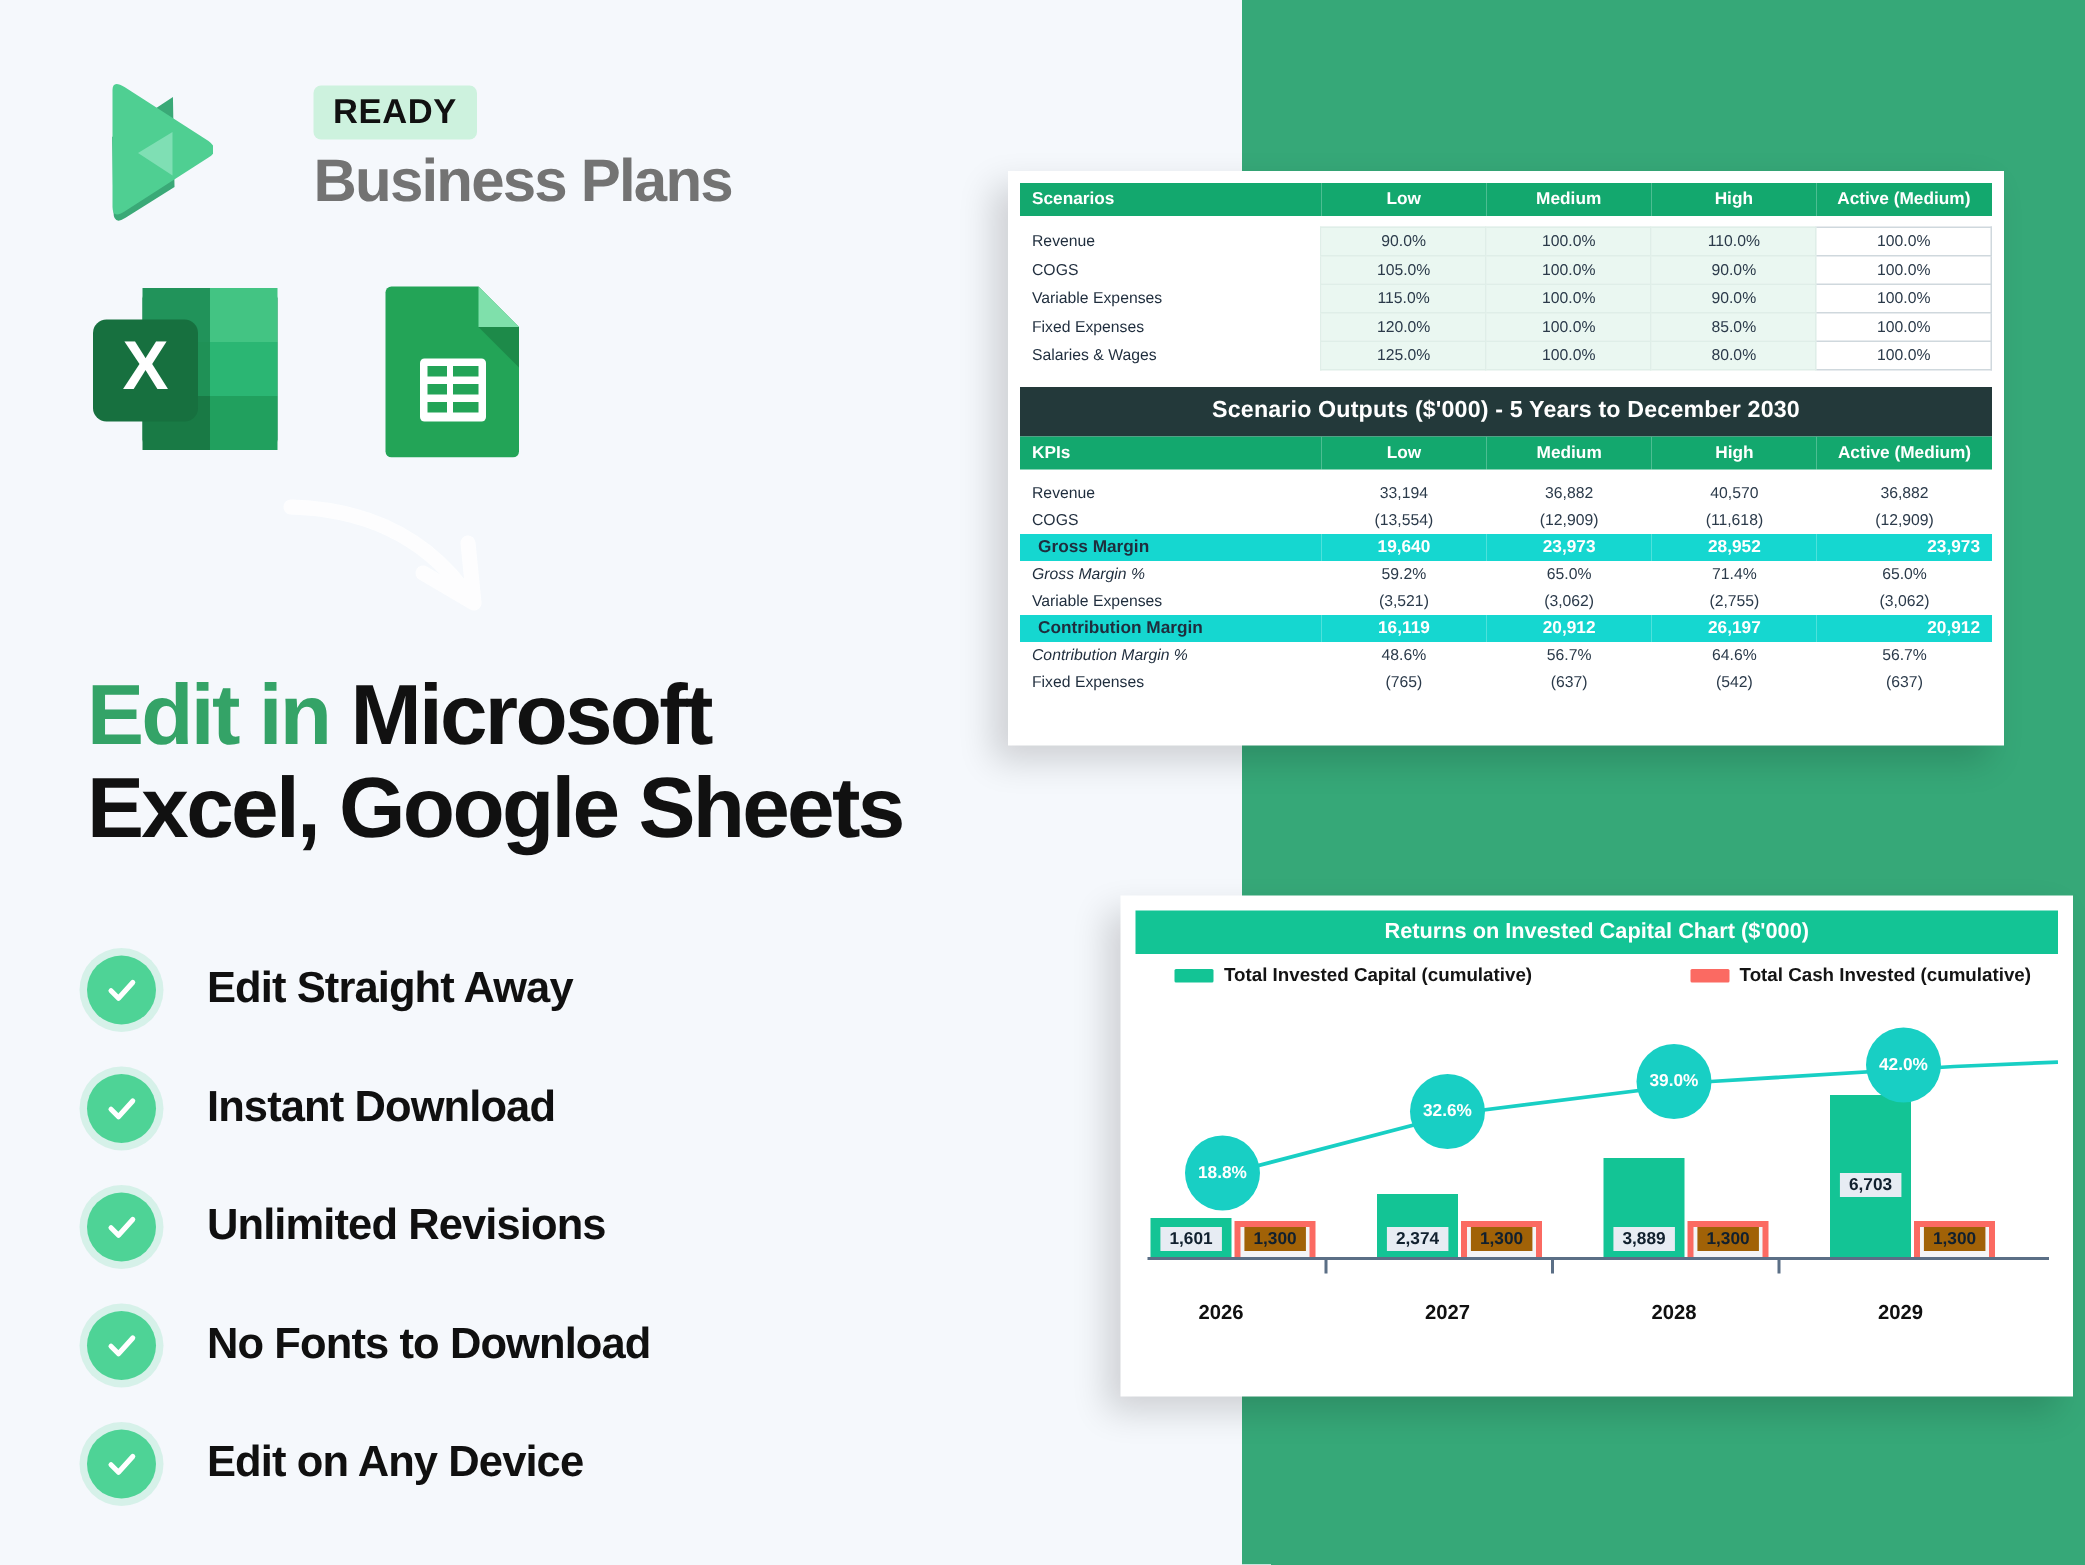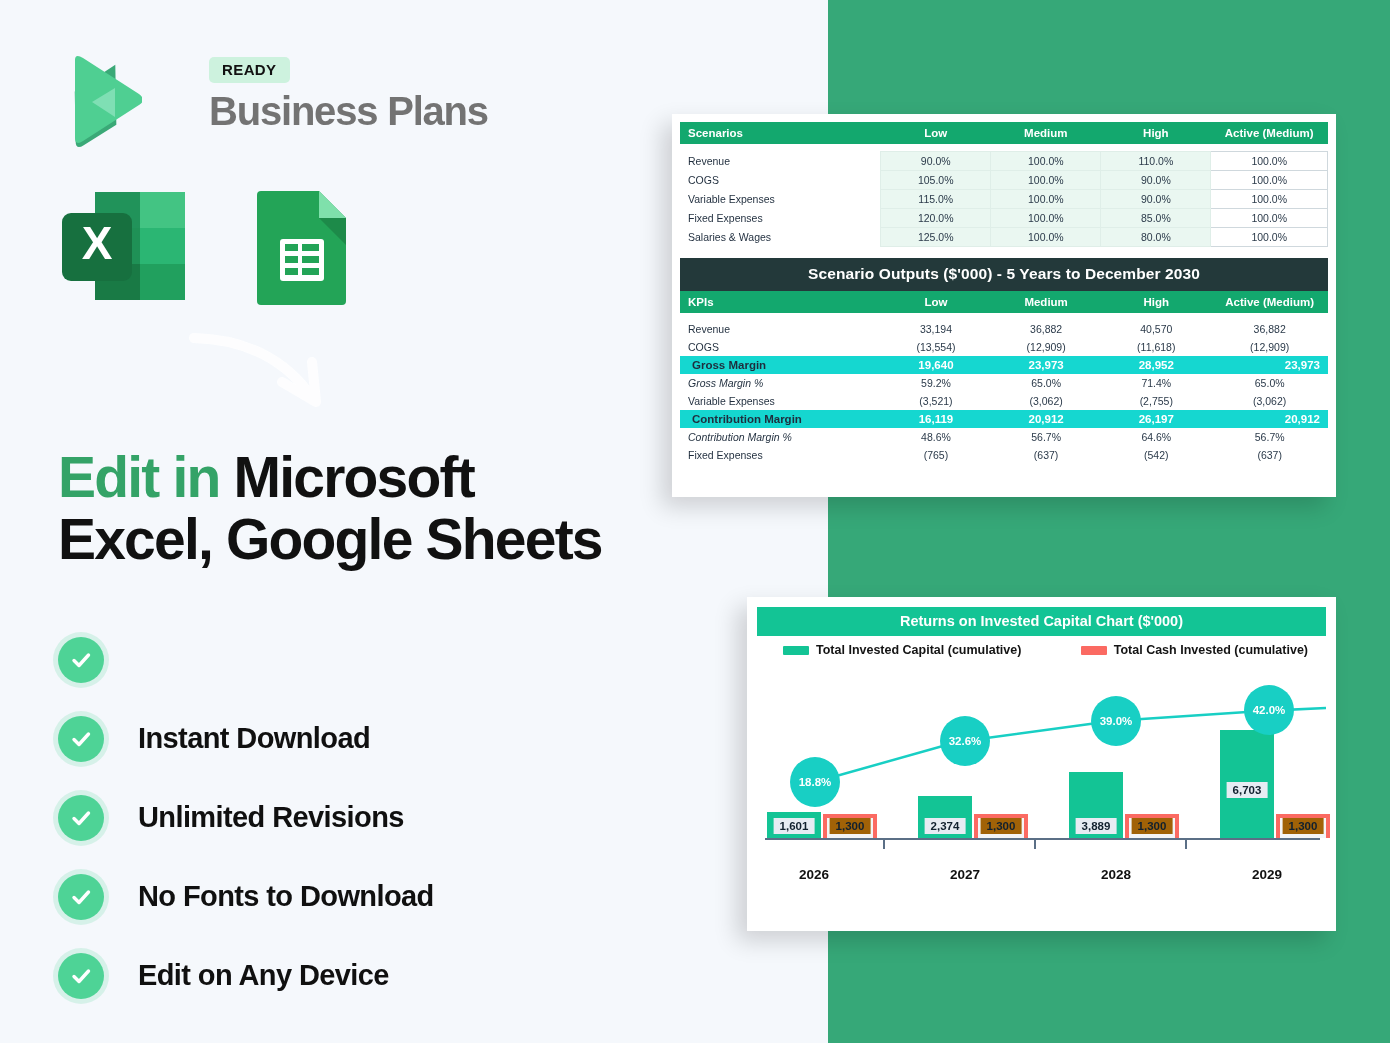--- a/index.html
+++ b/index.html
@@ -15,21 +15,21 @@
   .green-panel {
     position: absolute; left: 828px; top: 0; width: 562px; height: 1043px;
     background: #36a878;
   }
 
   
   .logo-wrap { position: absolute; left: 57px; top: 55px; width: 380px; height: 100px; }
   .logo-mark { position: absolute; left: 0; top: 0; width: 85px; height: 95px; }
   .logo-text-block { position: absolute; left: 152px; top: 2px; }
   .ready-badge {
-    display: inline-block; background: #cdf2de; color: #111; font-size: 15px;
+    display: inline-block; background: #cdf2de; color: #111; font-size: 23px;
     font-weight: 700; letter-spacing: .4px; padding: 4px 13px 5px; border-radius: 5px;
     font-family: "Liberation Sans", sans-serif;
   }
   .brand-title {
     margin-top: 6px; font-size: 40px; font-weight: 800; letter-spacing: -1.2px;
     color: #737373; white-space: nowrap; font-family: "Liberation Sans", sans-serif;
   }
 
   
   .app-icons { position: absolute; left: 57px; top: 187px; display: flex; gap: 64px; }
@@ -60,21 +60,21 @@
     letter-spacing: -.6px;
   }
 
   
   .card {
     position: absolute; background: #ffffff;
     box-shadow: -10px 10px 22px rgba(0,0,0,.16);
     overflow: hidden;
   }
   #sheet-card { left: 672px; top: 114px; width: 664px; height: 383px; padding: 8px 8px 0 8px; }
-  #chart-card { left: 747px; top: 597px; width: 589px; height: 334px; padding: 10px 10px 0 10px; }
+  #chart-card { left: 747px; top: 597px; width: 635px; height: 334px; padding: 10px 10px 0 10px; }
 
   
   .xl-title {
     background: #23393a; color: #ffffff; text-align: center;
     font-weight: 700; font-size: 15.5px; padding: 7px 0 8px; letter-spacing: .1px;
     font-family: "Liberation Sans", sans-serif;
   }
   table.xl { width: 100%; border-collapse: collapse; table-layout: fixed; }
   table.xl th {
     background: #13a86e; color: #ffffff; font-size: 11.5px; font-weight: 700;
@@ -193,20 +193,21 @@
     <span>Excel, Google Sheets</span>
   </div>
 
   <div class="features">
     <div class="feature-row">
       <span class="check-circle">
         <svg width="24" height="24" viewBox="0 0 24 24">
             <path d="M5 12.5 L10 17.5 L19.5 7" stroke="#ffffff" stroke-width="3.4" fill="none" stroke-linecap="round" stroke-linejoin="round"></path>
           </svg>
       </span>
+      <span class="feature-label">Edit Straight Away</span>
     </div>
     <div class="feature-row">
       <span class="check-circle">
         <svg width="24" height="24" viewBox="0 0 24 24">
             <path d="M5 12.5 L10 17.5 L19.5 7" stroke="#ffffff" stroke-width="3.4" fill="none" stroke-linecap="round" stroke-linejoin="round"></path>
           </svg>
       </span>
       <span class="feature-label">Instant Download</span>
     </div>
     <div class="feature-row">

